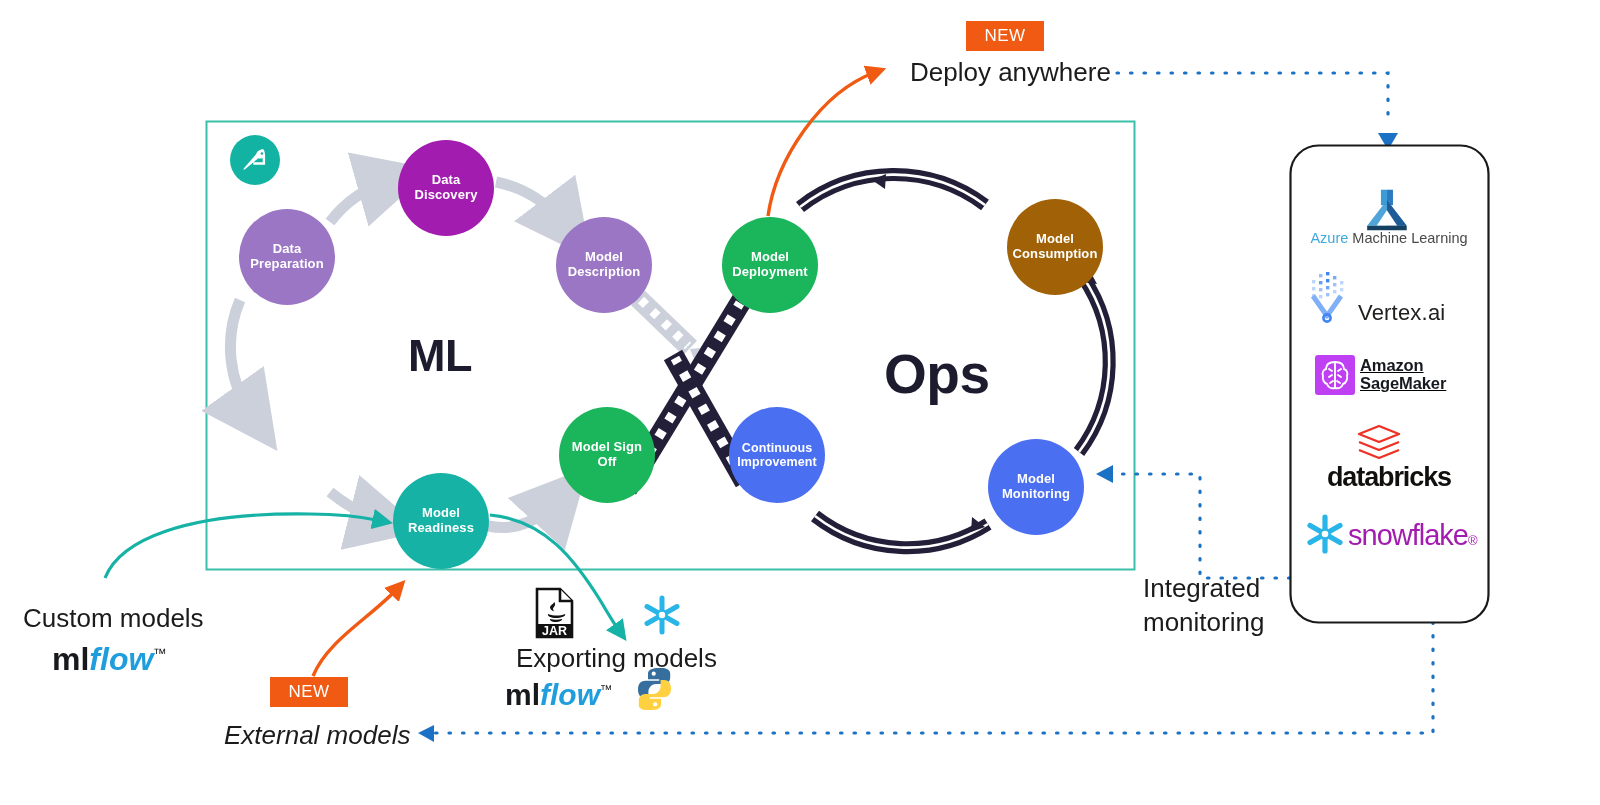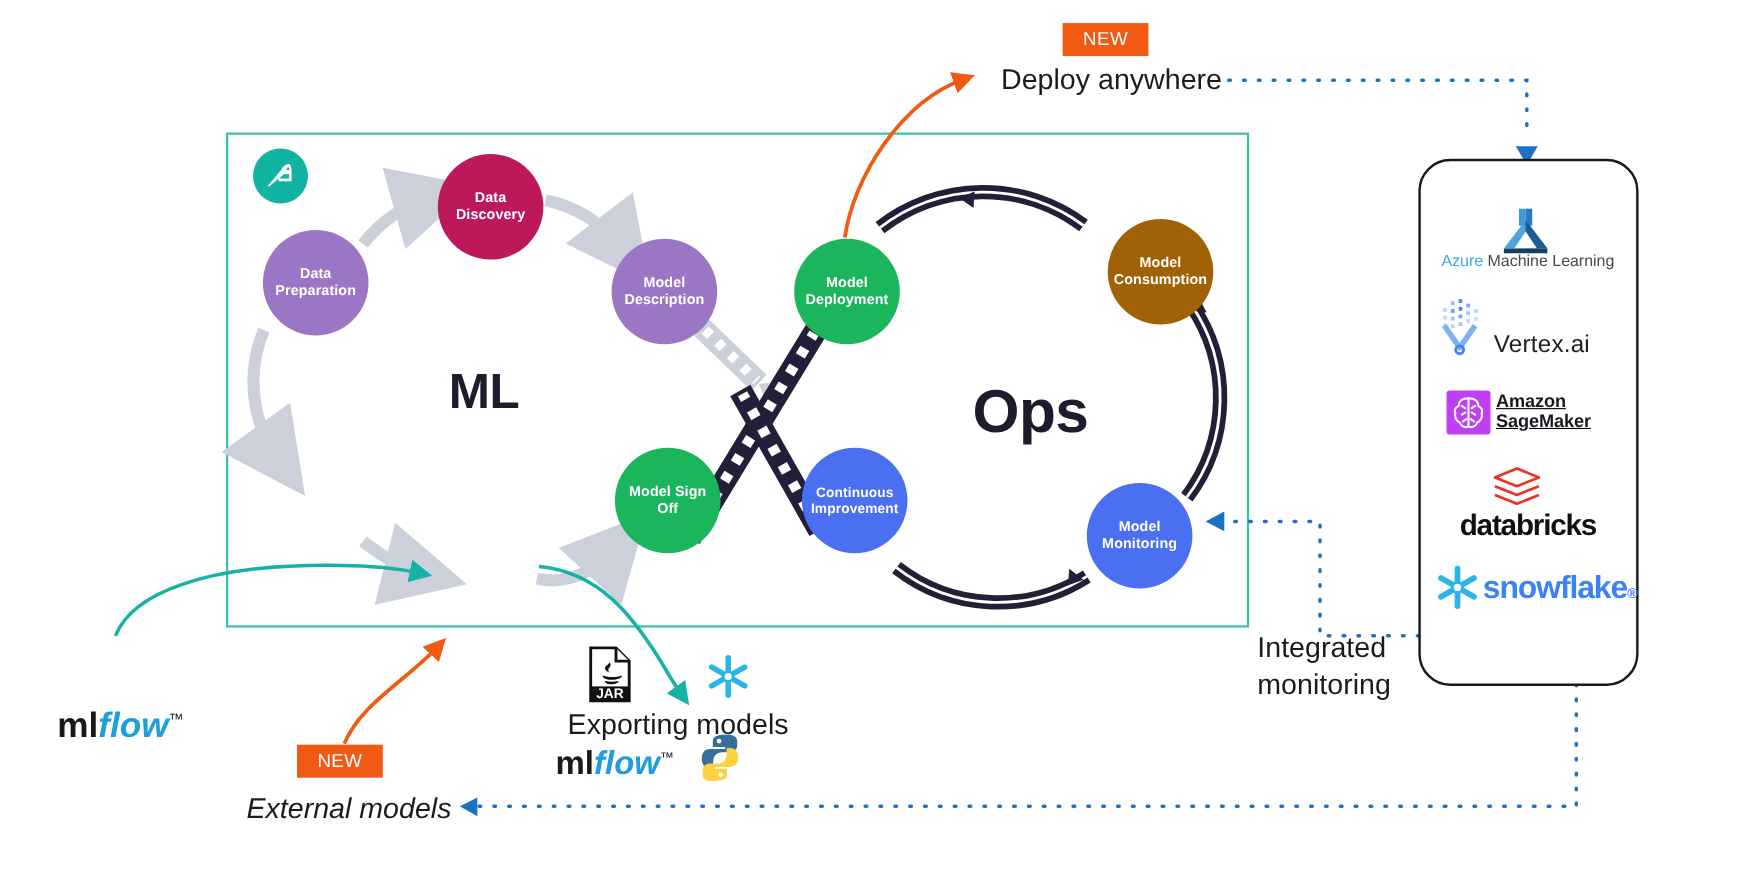--- a/index.html
+++ b/index.html
@@ -19,21 +19,21 @@
 
   .logowrap{position:absolute;display:flex;align-items:center;justify-content:center;}
   .dtk{position:absolute;border-radius:50%;background:#13B3A4;display:flex;align-items:center;justify-content:center;}
 
   .azure-txt{font-size:14.5px;white-space:nowrap;}
   .azure-txt .a1{color:#3FA9DE;}
   .azure-txt .a2{color:#4a4a4a;}
   .vertex-txt{font-size:22px;color:#20201f;font-weight:400;letter-spacing:.2px;}
   .sage-txt{font-size:16.5px;color:#16191f;font-weight:700;line-height:1.12;letter-spacing:-.1px;}
   .dbx-txt{font-size:27px;color:#11100f;font-weight:700;letter-spacing:-1.1px;}
-  .snow-txt{font-size:29px;color:#3b82f6;font-weight:700;letter-spacing:-1px;}
+  .snow-txt{font-size:29px;color:#a21caf;font-weight:400;letter-spacing:-1px;}
 
   .mlf{position:absolute;font-weight:700;white-space:nowrap;}
   .mlf .ml{color:#17191c;}
   .mlf .fl{color:#1F9DDD;font-style:italic;font-weight:700;}
   .mlf .tm{font-size:.42em;vertical-align:super;color:#17191c;font-weight:400;}
 </style>
 </head>
 <body>
 
 <div id="stage">
@@ -218,49 +218,53 @@
       <path d="M25,6.2 c-3.4,0 -6.1,2.3 -7.1,5.2 l-12.2,14.2 c-0.5,0.6 0.3,1.4 0.9,0.9
                l13.8,-11.3 c1.4,0.6 3,0.5 4.3,-0.2 l0,4.3 l-9.4,0 l0,2.4 l11.8,0 l0,-9.1
                c0,-2.8 -0.9,-6.4 -2.1,-6.4 z" fill="#ffffff"></path>
       <circle cx="23.9" cy="10.6" r="1.25" fill="#13B3A4"></circle>
     </svg>
   </div>
 
   <div class="loopword" style="left:408px;top:330px;font-size:45px;">ML</div>
   <div class="loopword" style="left:884px;top:330px;font-size:55px;margin-top:12px;">Ops</div>
 
-  <div class="node" style="left:398px;top:140px;width:96px;height:96px;background:#be185d;font-size:13px;">
+  <div class="node" style="left:398px;top:140px;width:96px;height:96px;background:#a21caf;font-size:13px;">
     <span>Data Discovery</span>
   </div>
   <div class="node" style="left:239px;top:209px;width:96px;height:96px;background:#9B76C4;font-size:13px;">
     <span>Data Preparation</span>
   </div>
   <div class="node" style="left:556px;top:217px;width:96px;height:96px;background:#9B76C4;font-size:13px;">
     <span>Model Description</span>
   </div>
+  <div class="node" style="left:393px;top:473px;width:96px;height:96px;background:#16B2A6;font-size:13px;">
+    <span>Model Readiness</span>
+  </div>
   <div class="node" style="left:559px;top:407px;width:96px;height:96px;background:#1BB55C;font-size:13px;">
     <span>Model Sign Off</span>
   </div>
 
   <div class="node" style="left:722px;top:217px;width:96px;height:96px;background:#1BB55C;font-size:13px;">
     <span>Model Deployment</span>
   </div>
   <div class="node" style="left:1007px;top:199px;width:96px;height:96px;background:#a16207;font-size:13px;">
     <span>Model Consumption</span>
   </div>
   <div class="node" style="left:729px;top:407px;width:96px;height:96px;background:#4A6FF0;font-size:12.5px;">
     <span>Continuous Improvement</span>
   </div>
   <div class="node" style="left:988px;top:439px;width:96px;height:96px;background:#4A6FF0;font-size:13px;">
     <span>Model Monitoring</span>
   </div>
 
   <div class="newbadge" style="left:966px;top:21px;width:78px;height:30px;font-size:17px;">NEW</div>
   <div class="plain" style="left:910px;top:57px;font-size:26px;white-space:nowrap;">Deploy anywhere</div>
 
+  <div class="plain" style="left:23px;top:603px;font-size:26px;white-space:nowrap;">Custom models</div>
   <div class="mlf" style="left:52px;top:641px;font-size:32px;">
     <span class="ml">ml</span><span class="fl">flow</span><span class="tm">™</span>
   </div>
 
   <div class="newbadge" style="left:270px;top:677px;width:78px;height:30px;font-size:17px;">NEW</div>
   <div class="plain" style="left:224px;top:720px;font-size:26px;white-space:nowrap;font-style:italic;">External models</div>
 
   <div class="plain" style="left:516px;top:643px;font-size:26px;white-space:nowrap;">Exporting models</div>
   <div class="mlf" style="left:505px;top:678px;font-size:30px;">
     <span class="ml">ml</span><span class="fl">flow</span><span class="tm">™</span>

